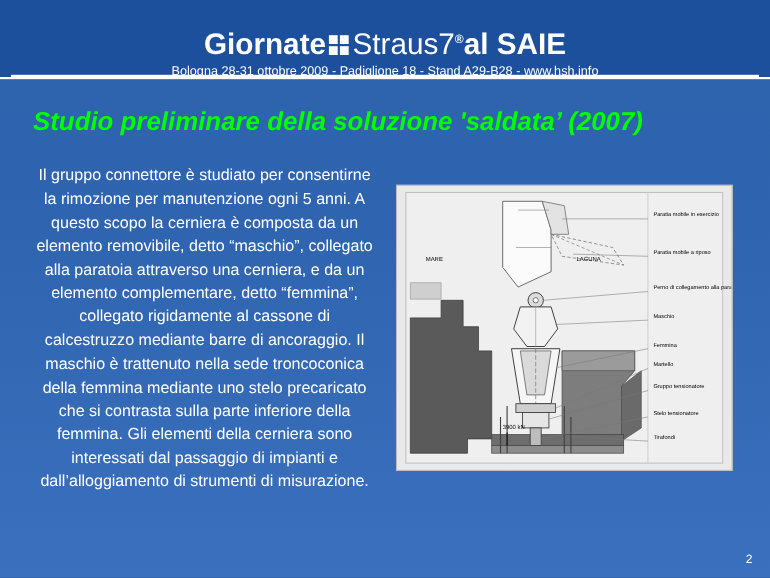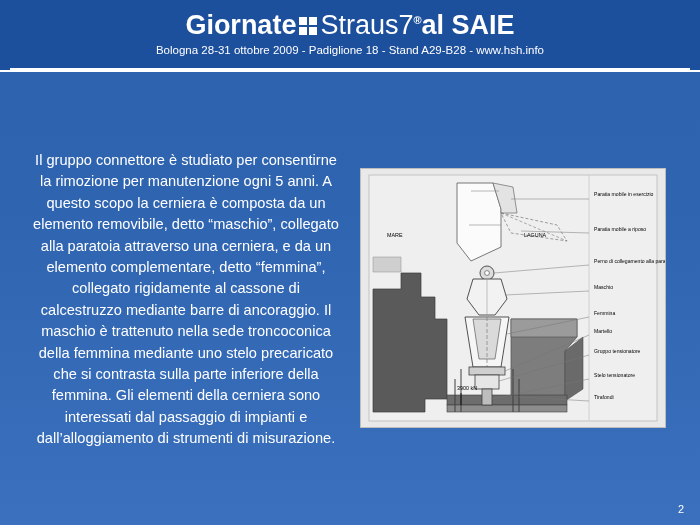--- a/index.html
+++ b/index.html
@@ -31,21 +31,21 @@
     border-bottom: 2px solid #ffffff;
     box-sizing: border-box;
   }
   .header-inner {
     position: absolute;
     left: 0; top: 0;
     width: 700px;
     text-align: center;
   }
   .logo-line {
-    margin-top: 4px;
+    margin-top: 20px;
     font-size: 27px;
     font-weight: bold;
     color: #ffffff;
     letter-spacing: 0px;
     line-height: 32px;
     white-space: nowrap;
   }
   .logo-line .giornate {
     font-weight: bold;
   }
@@ -153,20 +153,21 @@
   <div class="header">
     <div class="header-inner">
       <div class="logo-line">
         <span class="giornate">Giornate</span><span class="logo-mark"><i class="a"></i><i class="b"></i><i class="c"></i><i class="d"></i></span><span class="straus">Straus7</span><span class="sup-r">®</span><span class="giornate">al SAIE</span>
       </div>
       <div class="subtitle">Bologna 28-31 ottobre 2009 - Padiglione 18 - Stand A29-B28 - www.hsh.info</div>
     </div>
     <div class="header-rule"></div>
   </div>
 
+  <div class="slide-title">Studio preliminare della soluzione 'saldata’  (2007)</div>
 
   <div class="body-text">Il gruppo connettore è studiato per consentirne la rimozione per manutenzione ogni 5 anni. A questo scopo la cerniera è composta da un elemento removibile, detto “maschio”, collegato alla paratoia attraverso una cerniera, e da un elemento complementare, detto “femmina”, collegato rigidamente al cassone di calcestruzzo mediante barre di ancoraggio. Il maschio è trattenuto nella sede troncoconica della femmina mediante uno stelo precaricato che si contrasta sulla parte inferiore della femmina. Gli elementi della cerniera sono interessati dal passaggio di impianti e dall’alloggiamento di strumenti di misurazione.</div>
 
   <div class="figure">
     <svg width="304" height="258" viewBox="0 0 304 258" xmlns="http://www.w3.org/2000/svg">
       <rect x="0" y="0" width="304" height="258" fill="#e9e9e9"></rect>
 
       <rect x="8" y="6" width="288" height="246" fill="#efefef" stroke="#b9b9b9" stroke-width="0.8"></rect>
 
       <line x1="228" y1="6" x2="228" y2="252" stroke="#c9c9c9" stroke-width="0.8"></line>

